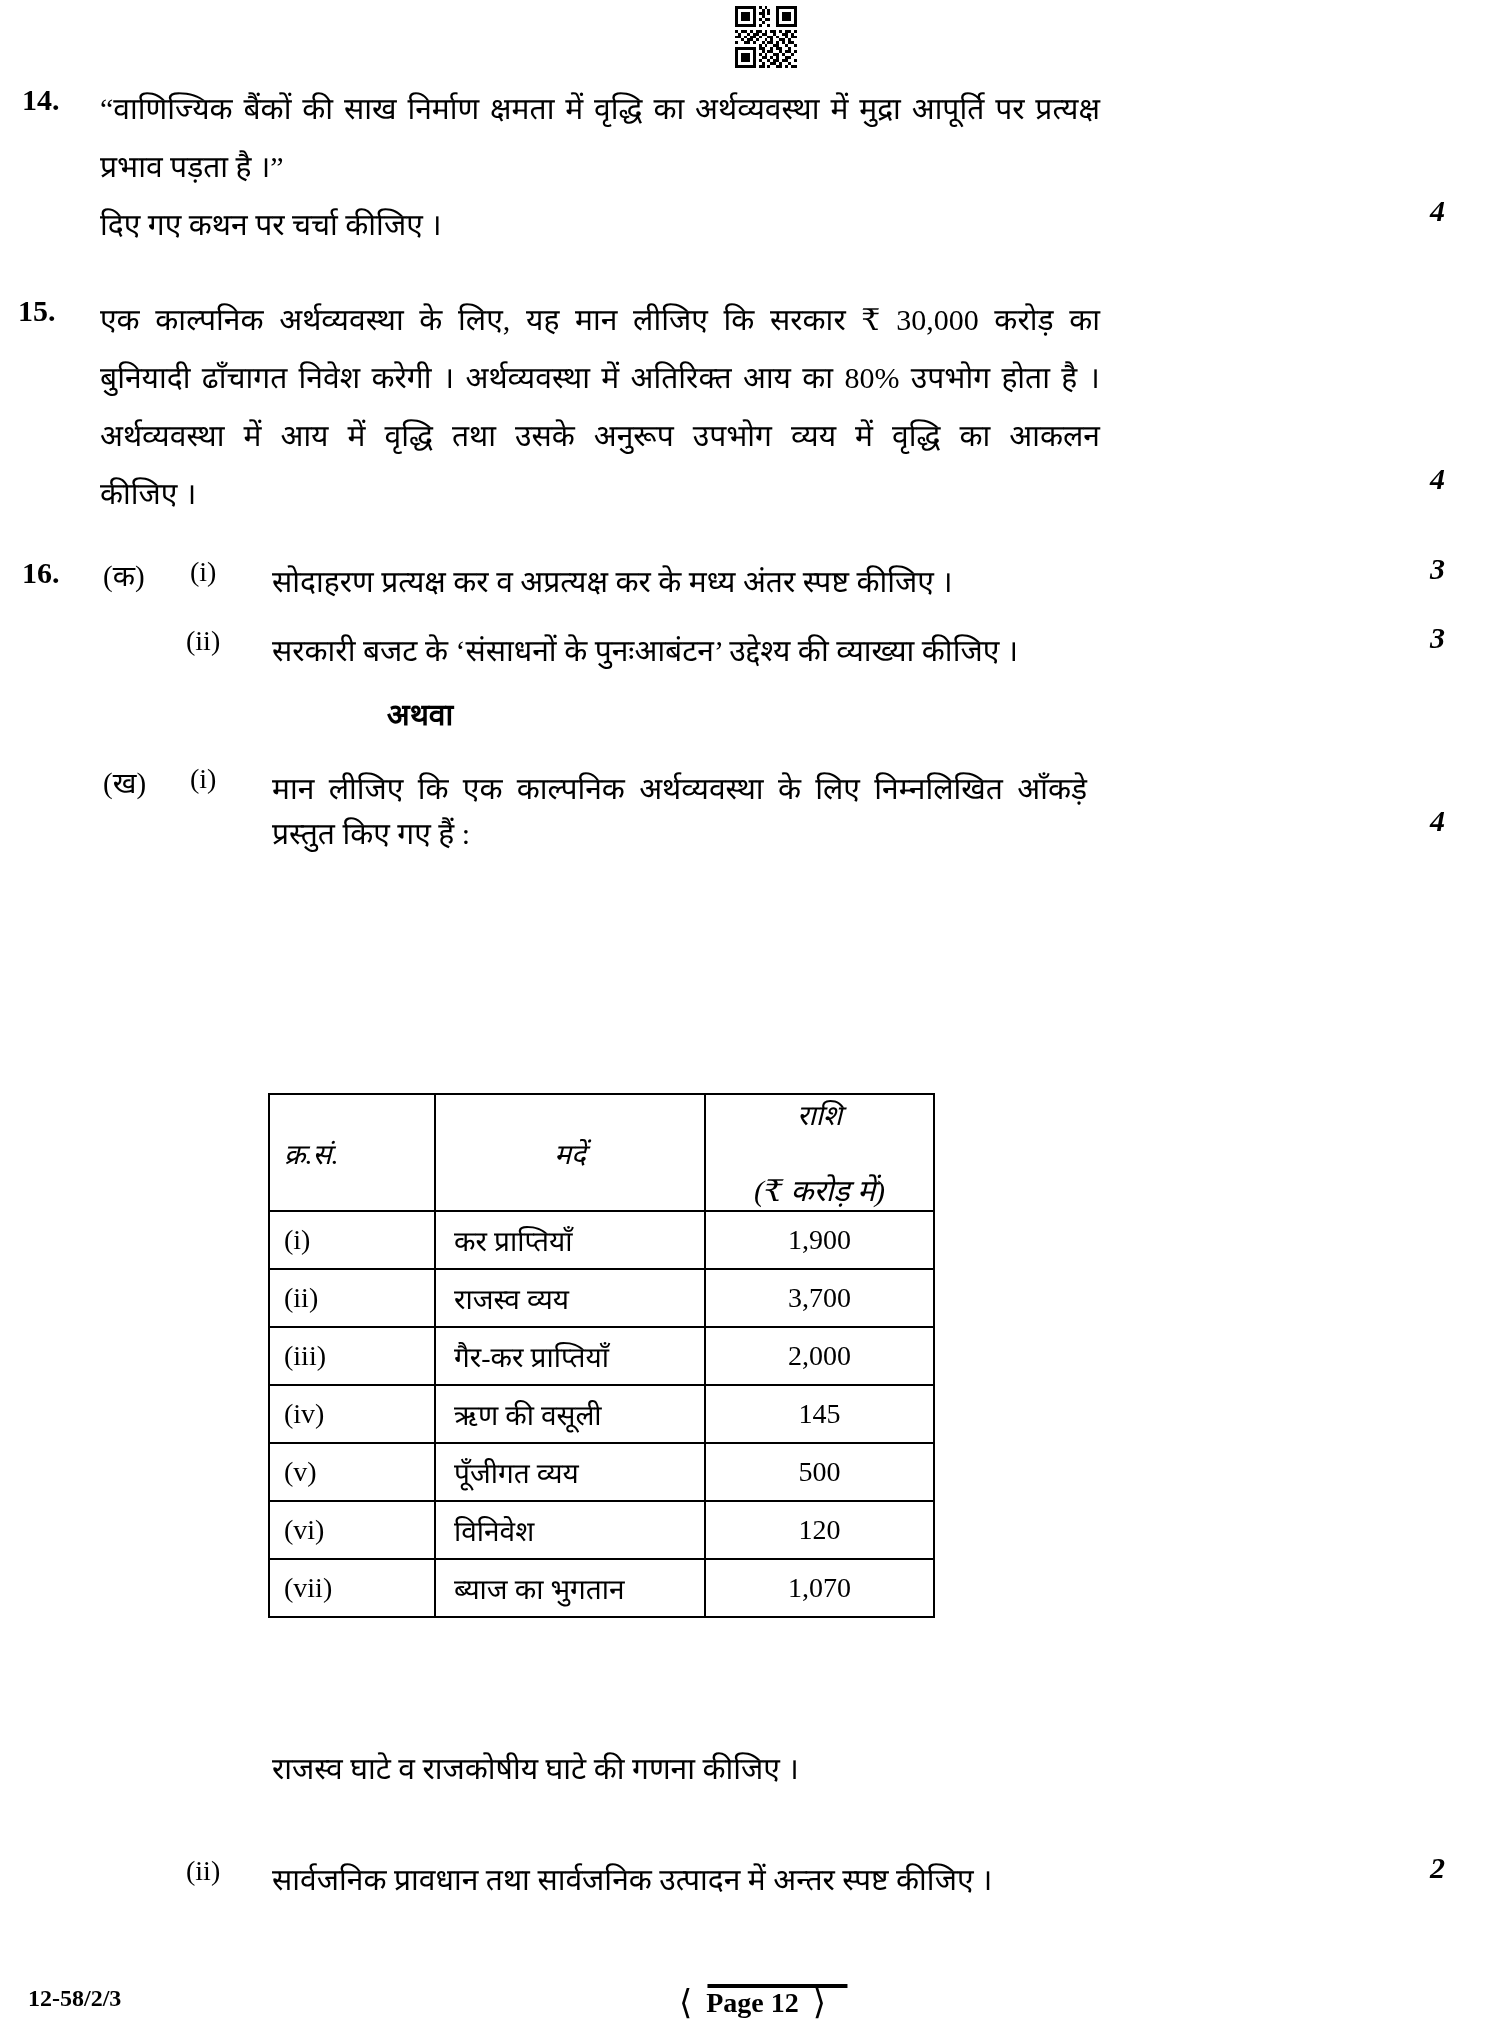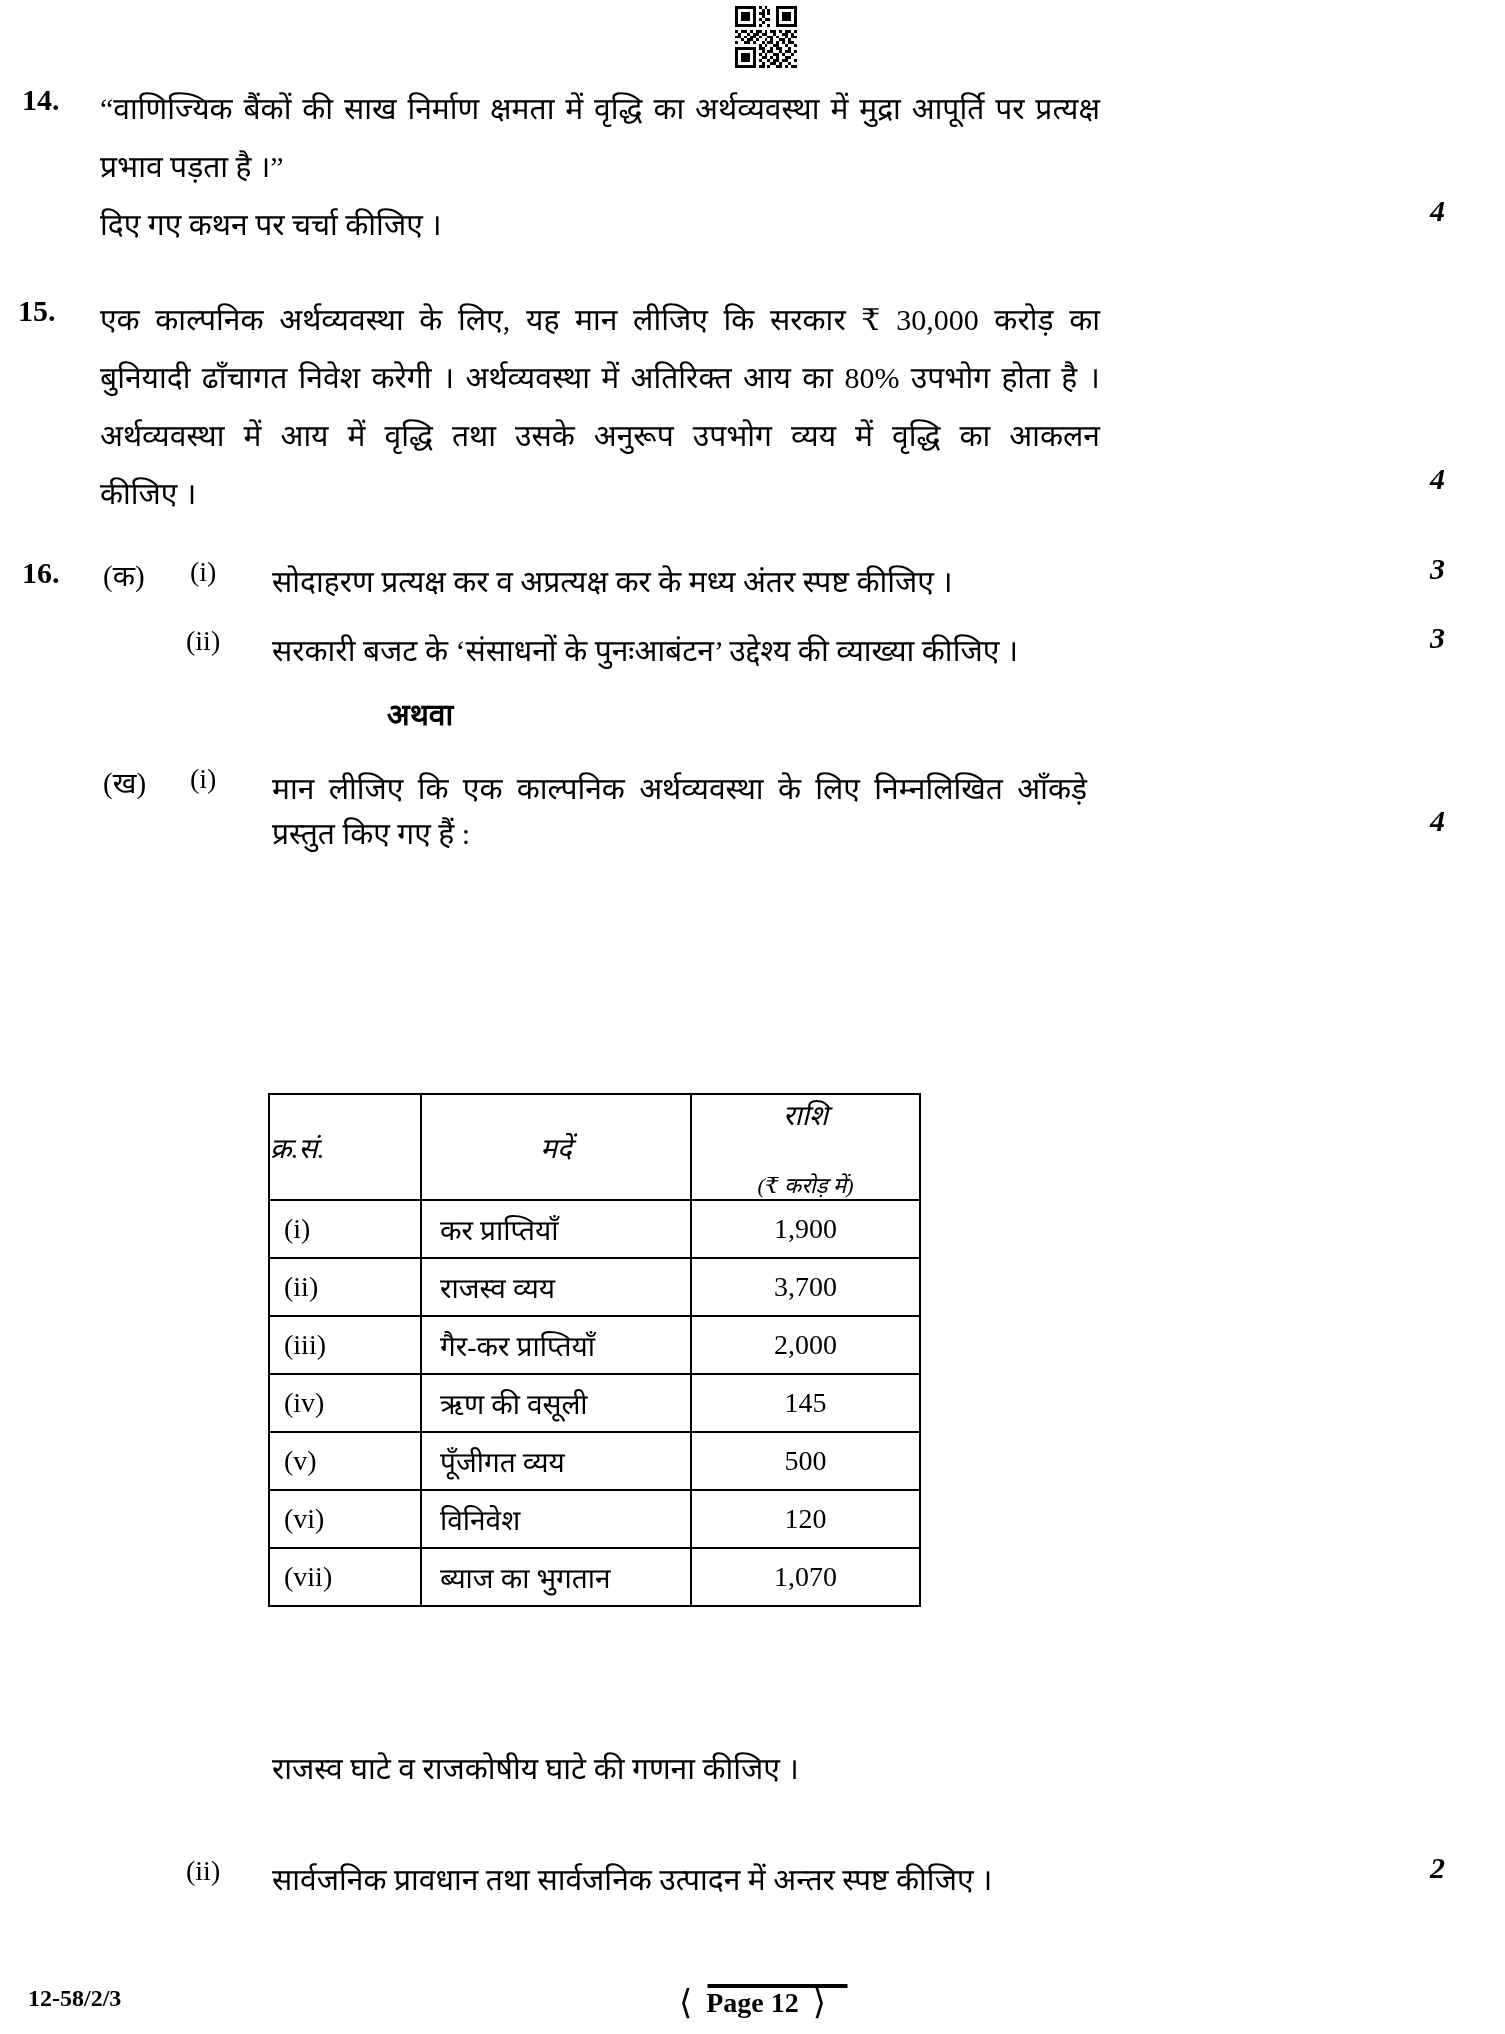--- a/index.html
+++ b/index.html
@@ -105,24 +105,24 @@
   table.data-table td.c3 { width: 227px; text-align: center; }
   table.data-table tr.head td {
     height: 88px;
     text-align: center;
     font-style: italic;
     font-weight: normal;
     padding-left: 0;
   }
   table.data-table tr.head td.c1 {
     text-align: left;
-    padding-left: 0;
+    padding-left: 14px;
   }
   .unit-line1 { display: block; font-style: italic; font-size: 28px; }
-  .unit-line2 { display: block; font-style: italic; font-size: 22px; margin-top: 36px; }
+  .unit-line2 { display: block; font-style: italic; font-size: 30px; margin-top: 36px; }
 
   
   .footer-code {
     position: absolute;
     left: 28px;
     bottom: 22px;
     font-size: 24px;
     font-weight: bold;
     font-family: "Liberation Serif", "DejaVu Serif", serif;
   }

